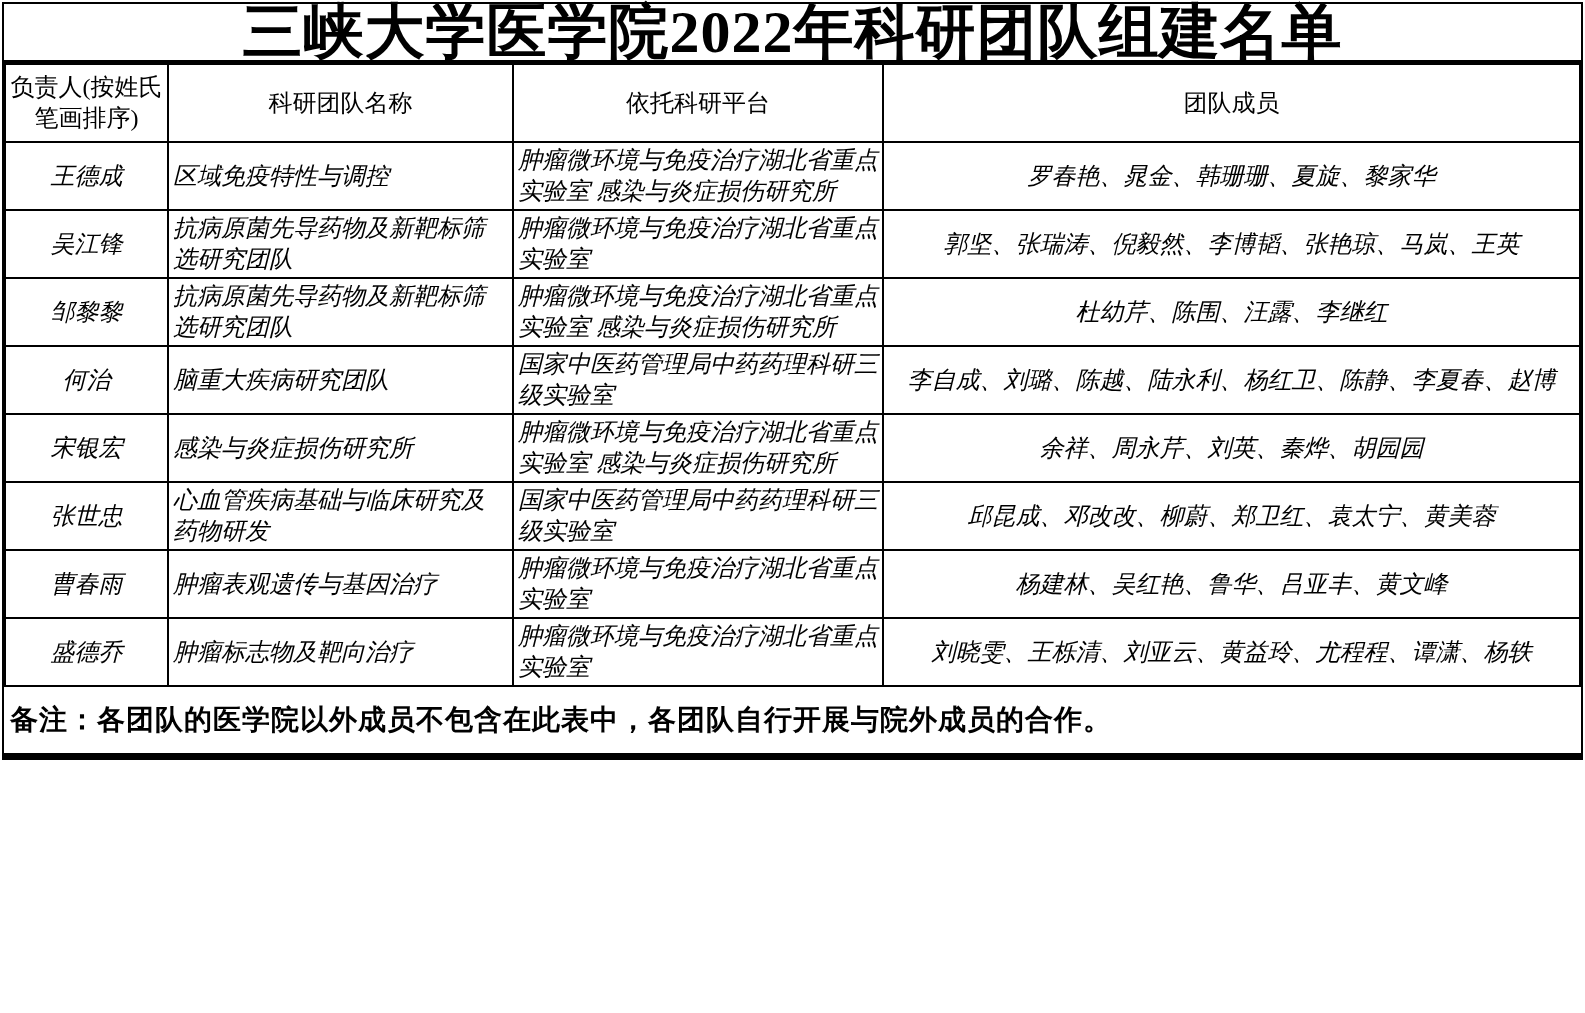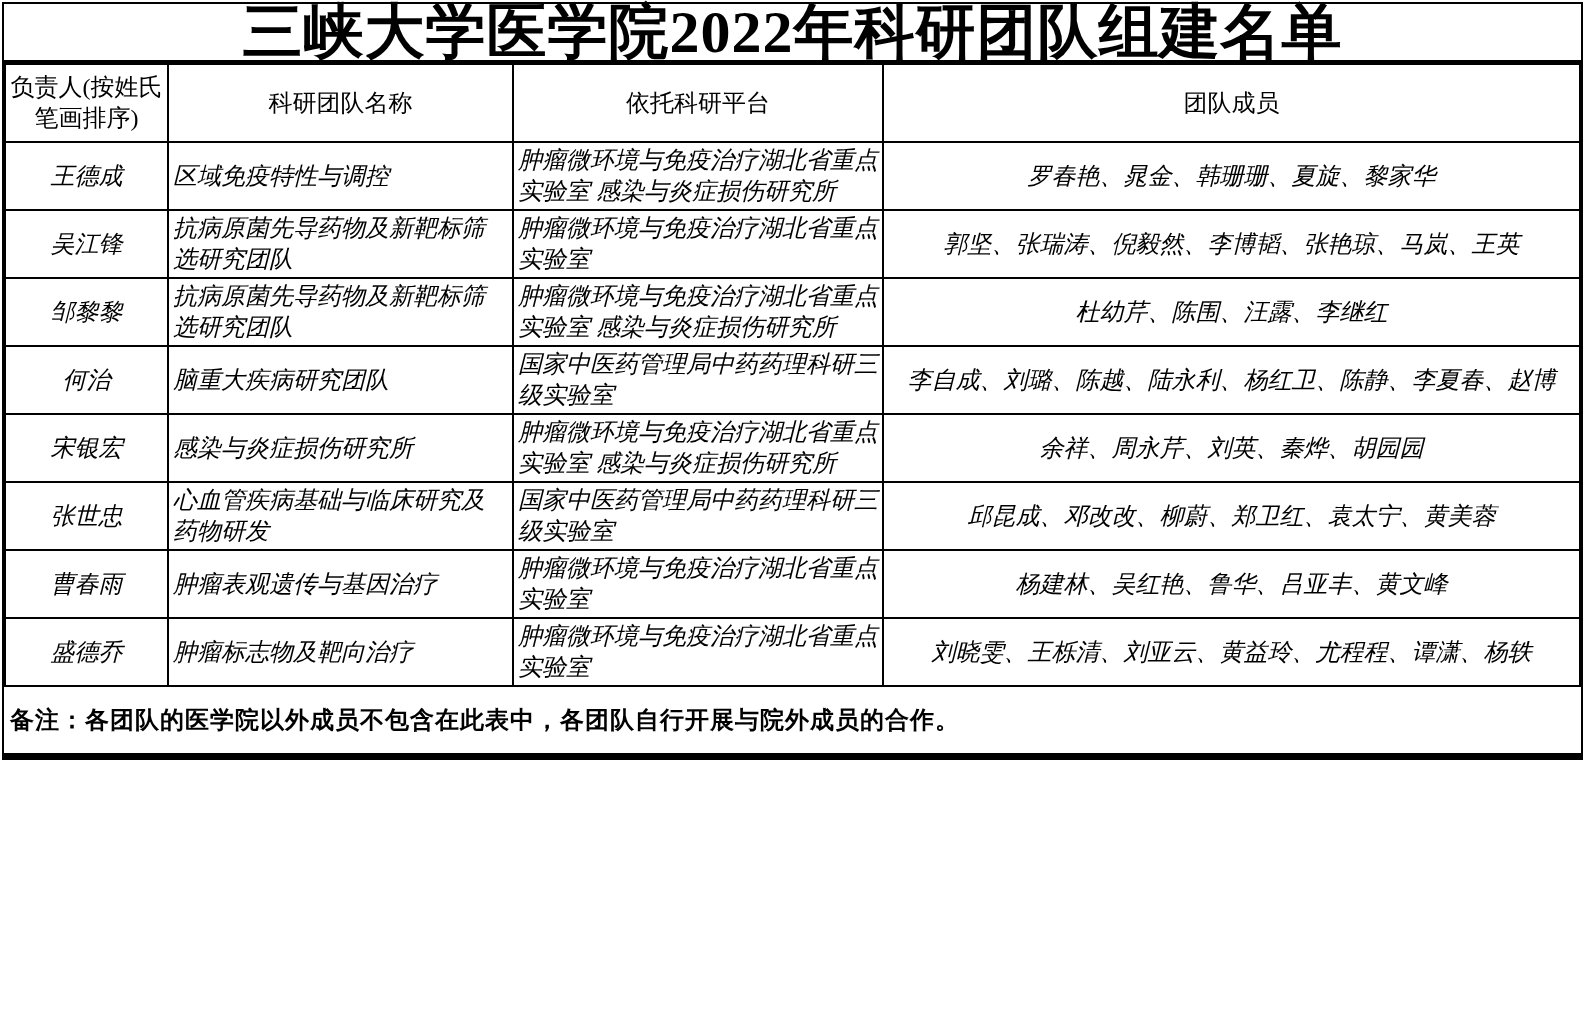--- a/index.html
+++ b/index.html
@@ -57,21 +57,21 @@
   table.grid thead tr { height: 78px; }
   table.grid tbody tr { height: 58px; font-style: italic; }
   table.grid th { text-align: center; }
   td.leader { text-align: center; }
   td.team, td.platform { text-align: left; }
   td.members { text-align: center; padding-left: 8px; padding-right: 10px; }
   .note {
     min-height: 58px;
     display: flex;
     align-items: center;
-    font-size: 24px;
+    font-size: 28px;
     font-weight: bold;
     padding: 4px 6px;
     letter-spacing: 1px;
   }
 </style>
 </head>
 <body>
 
 <div class="sheet">
 

